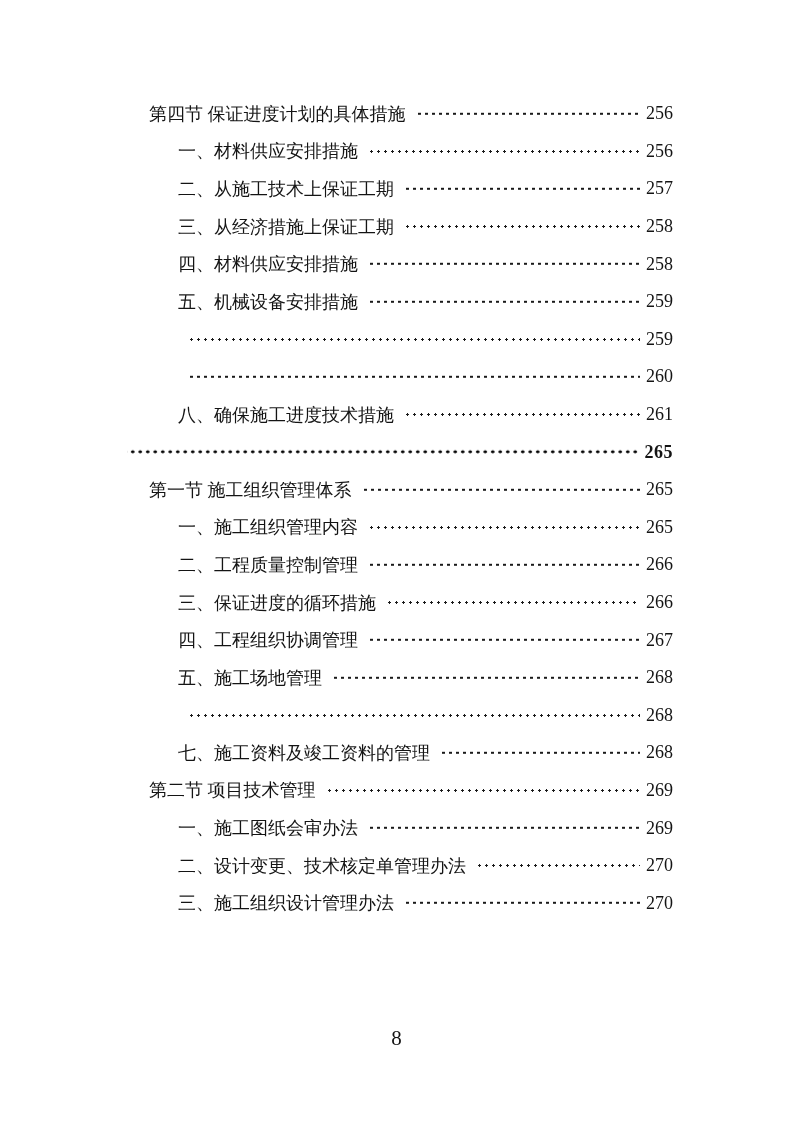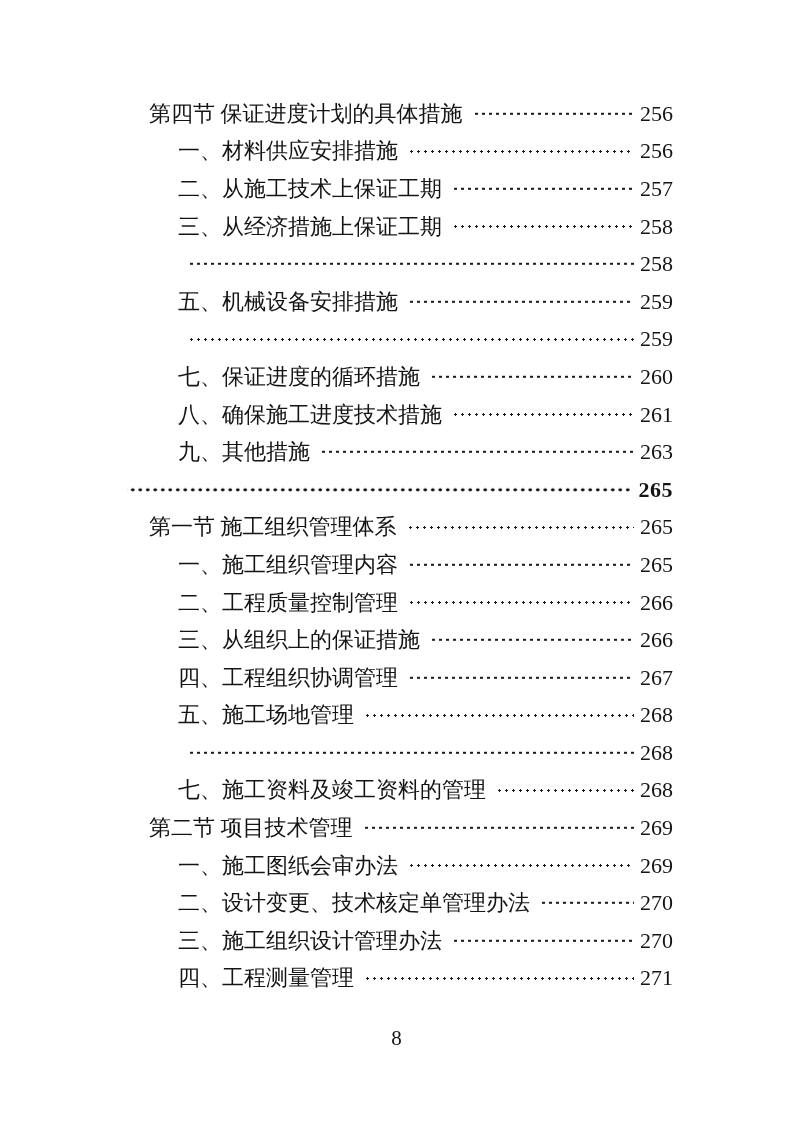--- a/index.html
+++ b/index.html
@@ -19,21 +19,21 @@
   .toc {
     position: absolute;
     left: 119px;
     right: 120px;
     top: 95px;
   }
   .toc-row {
     display: flex;
     align-items: center;
     height: 37.6px;
-    font-size: 22px;
+    font-size: 18px;
     white-space: nowrap;
   }
   .toc-row.section { padding-left: 30px; }
   .toc-row.item    { padding-left: 59px; }
   .toc-row.chapter { font-weight: bold; letter-spacing: 0.5px; }
   .toc-label {
     white-space: nowrap;
     flex: 0 0 auto;
   }
   .leader {
@@ -87,52 +87,47 @@
     <span class="page-num">257</span>
   </div>
 
   <div class="toc-row item">
     <span class="toc-label">三、从经济措施上保证工期</span>
     <span class="leader"></span>
     <span class="page-num">258</span>
   </div>
 
   <div class="toc-row item">
+    <span class="toc-label">四、材料供应安排措施</span>
     <span class="leader"></span>
     <span class="page-num">258</span>
   </div>
 
   <div class="toc-row item">
     <span class="toc-label">五、机械设备安排措施</span>
     <span class="leader"></span>
     <span class="page-num">259</span>
   </div>
 
   <div class="toc-row item">
     <span class="leader"></span>
     <span class="page-num">259</span>
   </div>
 
   <div class="toc-row item">
-    <span class="toc-label">七、保证进度的循环措施</span>
     <span class="leader"></span>
     <span class="page-num">260</span>
   </div>
 
   <div class="toc-row item">
     <span class="toc-label">八、确保施工进度技术措施</span>
     <span class="leader"></span>
     <span class="page-num">261</span>
   </div>
 
-  <div class="toc-row item">
-    <span class="toc-label">九、其他措施</span>
-    <span class="leader"></span>
-    <span class="page-num">263</span>
-  </div>
 
   <div class="toc-row chapter">
     <span class="leader"></span>
     <span class="page-num">265</span>
   </div>
 
   <div class="toc-row section">
     <span class="toc-label">第一节 施工组织管理体系</span>
     <span class="leader"></span>
     <span class="page-num">265</span>
@@ -144,21 +139,21 @@
     <span class="page-num">265</span>
   </div>
 
   <div class="toc-row item">
     <span class="toc-label">二、工程质量控制管理</span>
     <span class="leader"></span>
     <span class="page-num">266</span>
   </div>
 
   <div class="toc-row item">
-    <span class="toc-label">三、从组织上的保证措施</span>
+    <span class="toc-label">三、保证进度的循环措施</span>
     <span class="leader"></span>
     <span class="page-num">266</span>
   </div>
 
   <div class="toc-row item">
     <span class="toc-label">四、工程组织协调管理</span>
     <span class="leader"></span>
     <span class="page-num">267</span>
   </div>
 
@@ -196,22 +191,17 @@
     <span class="leader"></span>
     <span class="page-num">270</span>
   </div>
 
   <div class="toc-row item">
     <span class="toc-label">三、施工组织设计管理办法</span>
     <span class="leader"></span>
     <span class="page-num">270</span>
   </div>
 
-  <div class="toc-row item">
-    <span class="toc-label">四、工程测量管理</span>
-    <span class="leader"></span>
-    <span class="page-num">271</span>
-  </div>
 </div>
   <div class="page-footer">
     <span>8</span>
   </div>
 </div>
 
 </body></html>

